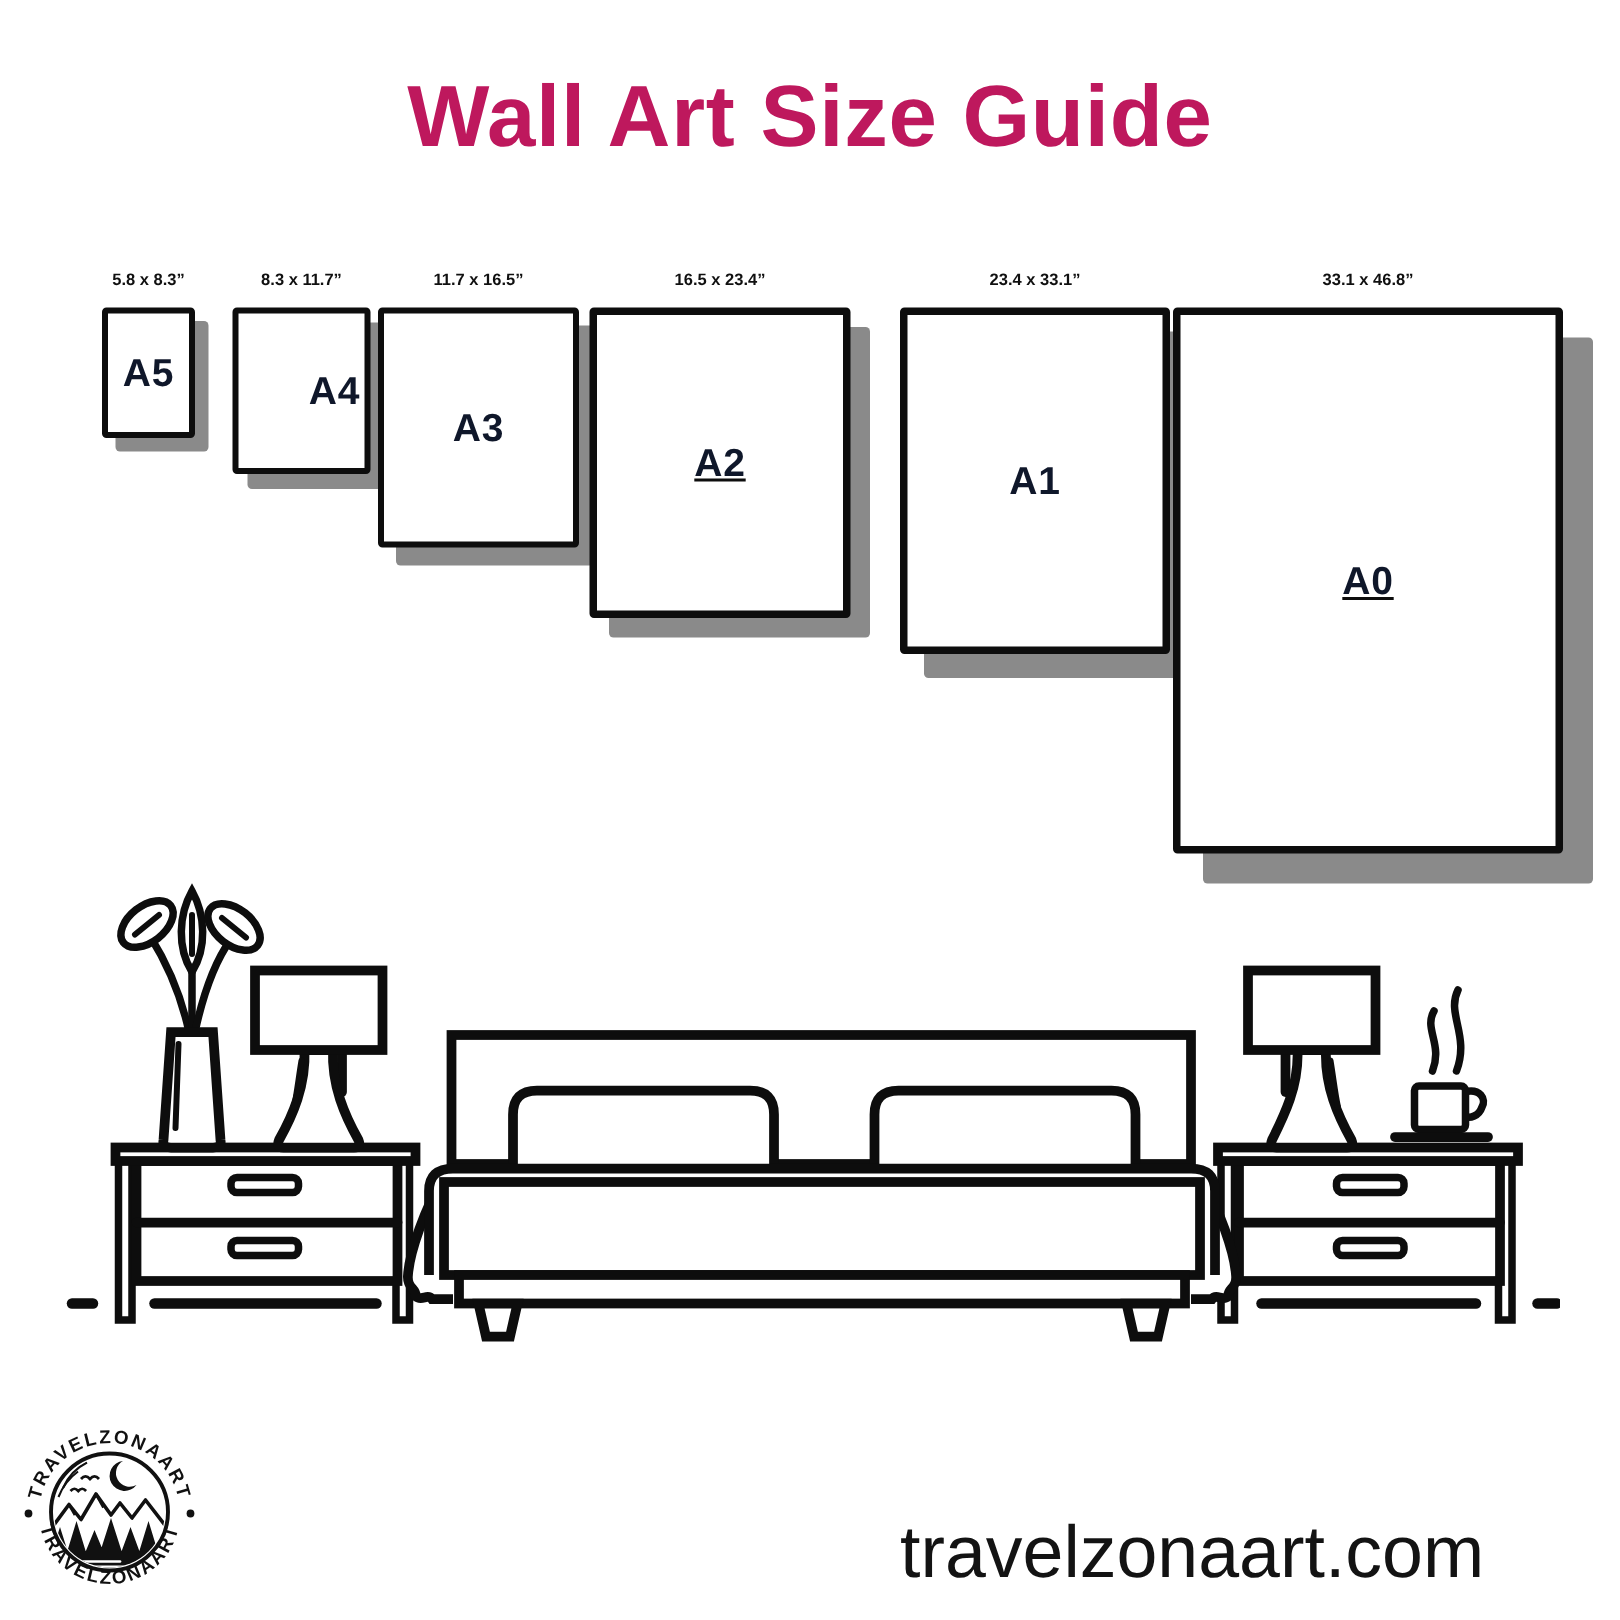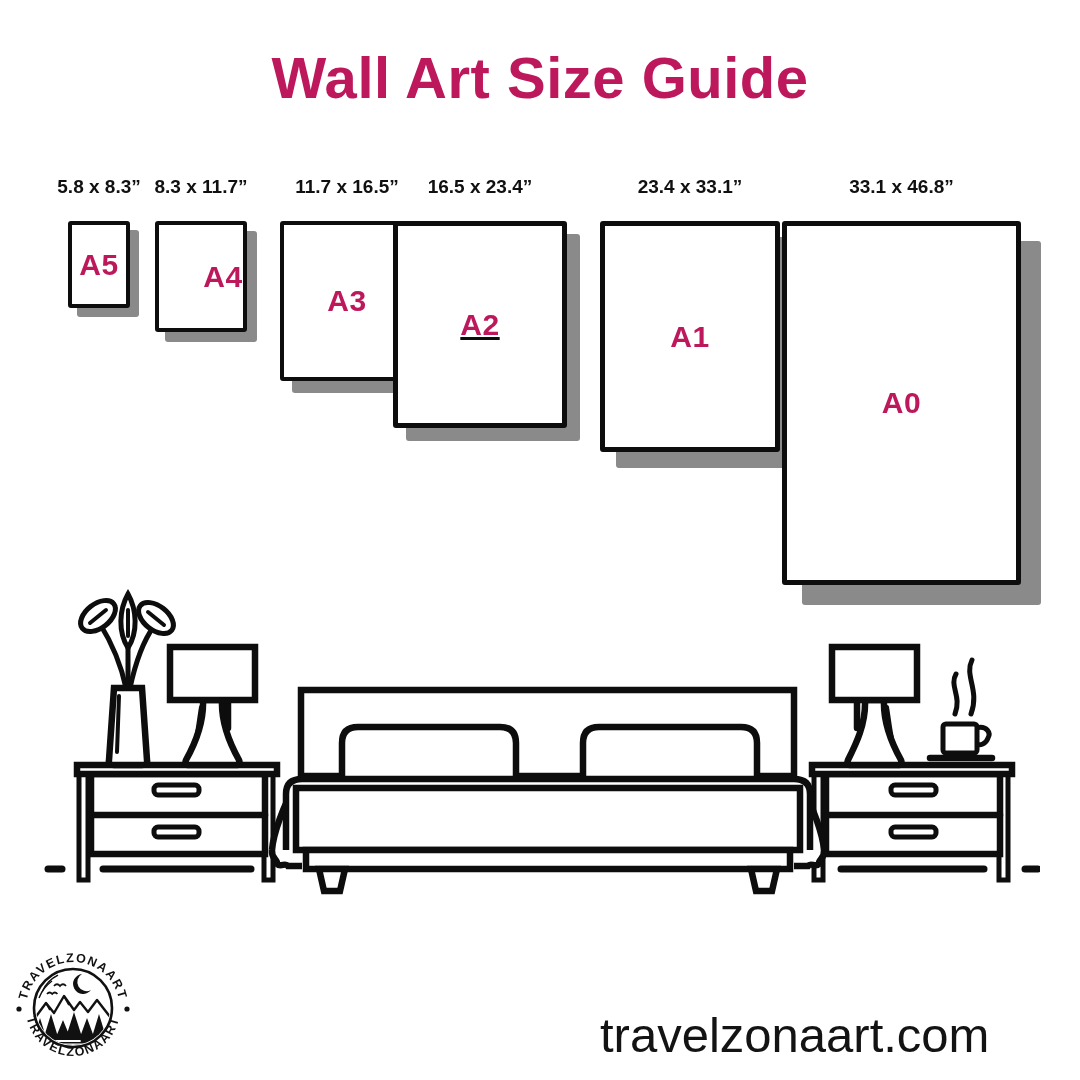--- a/index.html
+++ b/index.html
@@ -1,26 +1,26 @@
 <!DOCTYPE html>
 <html><head>
 <meta charset="utf-8">
 <style>
   html,body{margin:0;padding:0;background:#fff;}
   .canvas{position:relative;width:1080px;height:1080px;background:#fff;overflow:hidden;
           font-family:"Liberation Sans",sans-serif;color:#0d0d0d;}
   .page-title{position:absolute;top:44px;left:0;width:1080px;text-align:center;
               font-size:58px;font-weight:800;letter-spacing:0.5px;color:#be185d;}
   .frame-group{position:absolute;top:177px;display:flex;flex-direction:column;align-items:center;}
-  .dim-label{white-space:nowrap;font-size:19px;font-weight:700;line-height:20px;margin-bottom:24px;color:#101010;}
+  .dim-label{white-space:nowrap;font-size:11px;font-weight:700;line-height:20px;margin-bottom:8px;color:#101010;}
   .frame{box-sizing:border-box;width:100%;background:#fff;border:4px solid #0d0d0d;border-radius:3px;
          display:flex;align-items:center;justify-content:center;
          box-shadow:var(--sh) var(--sh) 0 0 #8a8a8a;}
   .frame.bw5{border-width:5px;}
-  .frame-code{font-size:30px;font-weight:700;color:#be185d;letter-spacing:0.5px;}
+  .frame-code{font-size:26px;font-weight:700;color:#0f172a;letter-spacing:0.5px;}
   .scene{position:absolute;left:40px;top:588px;}
   .logo{position:absolute;left:8px;top:942px;}
   .website{position:absolute;left:600px;top:1007px;font-size:49px;font-weight:400;color:#131313;white-space:nowrap;}
   
   .w{fill:#fff;stroke:#0d0d0d;stroke-width:6.5;}
   .w5{fill:#fff;stroke:#0d0d0d;stroke-width:5;}
   .ln{fill:none;stroke:#0d0d0d;stroke-width:6.5;stroke-linecap:round;}
   .ln7{fill:none;stroke:#0d0d0d;stroke-width:7;stroke-linecap:round;}
   .ln5{fill:none;stroke:#0d0d0d;stroke-width:5;stroke-linecap:round;}
   .t4{fill:none;stroke:#0d0d0d;stroke-width:4;stroke-linecap:round;}
@@ -42,44 +42,44 @@
     </div>
   </div>
 
   <div class="frame-group" style="left:155px;width:92px;text-align:right;">
     <div class="dim-label">8.3 x 11.7”</div>
     <div class="frame" style="height:111px;padding-left:44px;--sh:10px;">
       <span class="frame-code">A4</span>
     </div>
   </div>
 
-  <div class="frame-group" style="left:280px;width:134px;">
+  <div class="frame-group" style="left:252px;width:134px;">
     <div class="dim-label">11.7 x 16.5”</div>
     <div class="frame" style="height:160px;--sh:12px;">
       <span class="frame-code">A3</span>
     </div>
   </div>
 
   <div class="frame-group" style="left:393px;width:174px;">
     <div class="dim-label">16.5 x 23.4”</div>
     <div class="frame bw5" style="height:207px;text-decoration:underline;--sh:13px;">
       <span class="frame-code">A2</span>
     </div>
   </div>
 
   <div class="frame-group" style="left:568px;width:180px;padding-left:32px;">
     <div class="dim-label">23.4 x 33.1”</div>
     <div class="frame bw5" style="height:231px;--sh:16px;">
       <span class="frame-code">A1</span>
     </div>
   </div>
 
-  <div class="frame-group" style="left:782px;width:239px;">
+  <div class="frame-group" style="left:782px;width:260px;">
     <div class="dim-label">33.1 x 46.8”</div>
-    <div class="frame bw5" style="height:364px;--sh:20px;">
+    <div class="frame bw5" style="height:364px;text-decoration:underline;--sh:20px;">
       <span class="frame-code">A0</span>
     </div>
   </div>
 
   <svg class="scene" width="1000" height="320" viewBox="0 0 1000 320">
 
     <g>
       <rect class="w5" x="39" y="186" width="9" height="106"></rect>
       <rect class="w5" x="224" y="186" width="9" height="106"></rect>
       <rect class="w" x="51" y="186" width="174" height="80"></rect>

